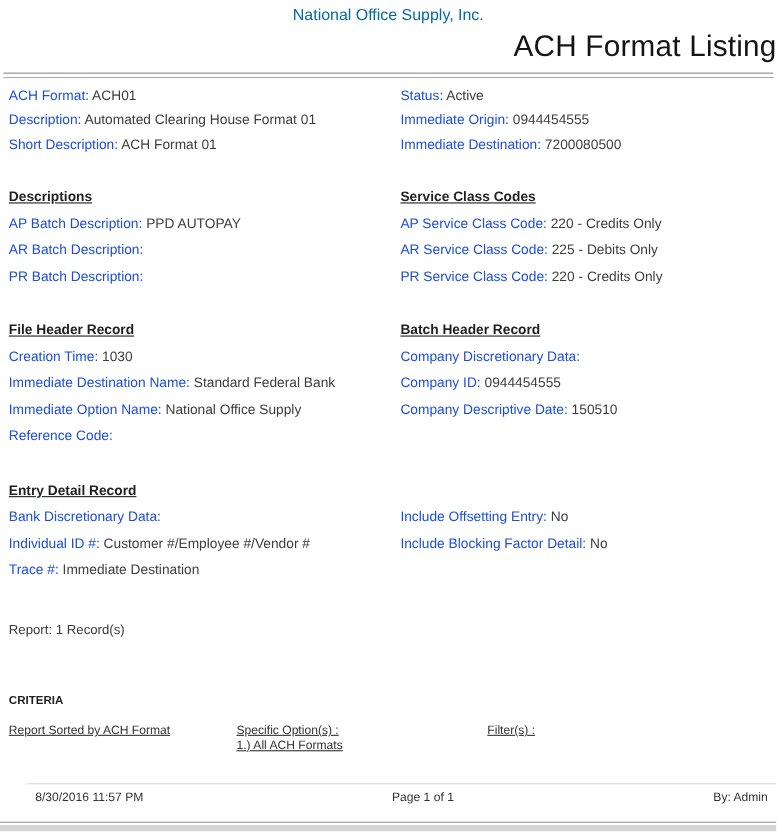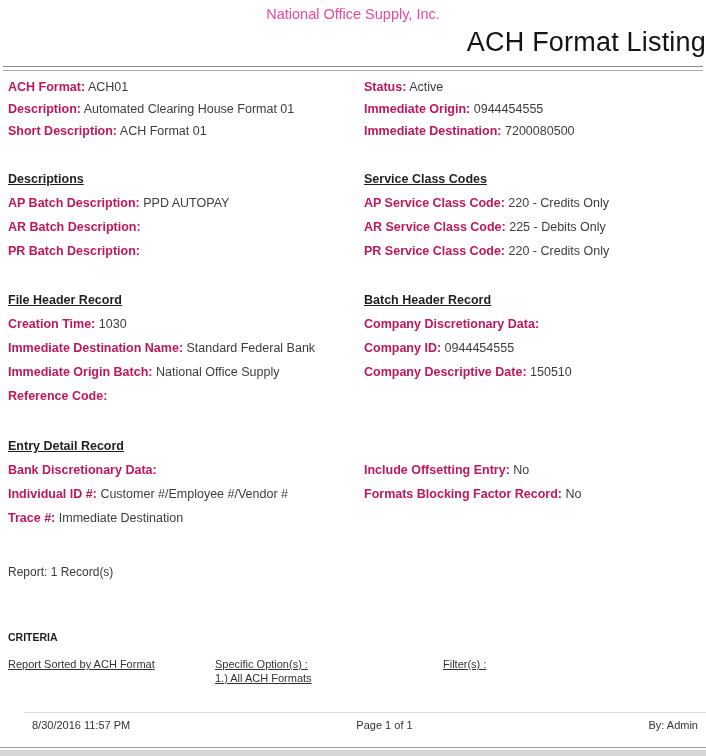--- a/index.html
+++ b/index.html
@@ -3,32 +3,32 @@
 <meta charset="utf-8">
 <style>
   html,body { margin:0; padding:0; background:#fff; }
   .page {
     position:relative; width:706px; height:756px; background:#ffffff;
     font-family:"Liberation Sans","DejaVu Sans",sans-serif;
     color:#1f1f1f; overflow:hidden; box-sizing:border-box;
   }
   
   .report-header { position:absolute; top:6px; left:0; right:0; text-align:center; }
-  .company-name { font-size:14.5px; color:#ec4899; }
+  .company-name { font-size:14.5px; color:#0369a1; }
   .report-title { font-size:27px; color:#141414; margin-top:5px; letter-spacing:0.2px;text-align:right; }
   .double-rule {
     position:absolute; top:66px; left:3px; right:3px; height:3px;
     border-top:1px solid #8c8c8c; border-bottom:1px solid #ababab;
   }
   
   .sec { position:absolute; left:8px; right:4px; display:grid; grid-template-columns:356px 1fr; }
   .col {}
   .row { height:24px; line-height:24px; font-size:12.5px; white-space:nowrap; }
   .row-tight { height:22px; line-height:22px; font-size:12.5px; white-space:nowrap; }
-  .lbl { font-weight:bold; color:#be185d; }
+  .lbl { font-weight:normal; color:#1d4ed8; }
   .val { color:#3d3d3d; }
   .sec-heading { height:24px; line-height:24px; font-size:12.5px; font-weight:bold;
                  text-decoration:underline; color:#1f1f1f; }
   .heading-spacer { height:24px; }
   .sec-info  { top:76px; }
   .sec-desc  { top:167px; }
   .sec-file  { top:288px; }
   .sec-entry { top:434px; }
   
   .report-note { position:absolute; top:565px; left:8px; font-size:12px; color:#3a3a3a; }
@@ -83,42 +83,42 @@
       <div class="row"><span class="lbl">AR Service Class Code:</span> <span class="val">225 - Debits Only</span></div>
       <div class="row"><span class="lbl">PR Service Class Code:</span> <span class="val">220 - Credits Only</span></div>
     </div>
   </div>
 
   <div class="sec sec-file">
     <div class="col">
       <div class="sec-heading">File Header Record</div>
       <div class="row"><span class="lbl">Creation Time:</span> <span class="val">1030</span></div>
       <div class="row"><span class="lbl">Immediate Destination Name:</span> <span class="val">Standard Federal Bank</span></div>
-      <div class="row"><span class="lbl">Immediate Origin Batch:</span> <span class="val">National Office Supply</span></div>
+      <div class="row"><span class="lbl">Immediate Option Name:</span> <span class="val">National Office Supply</span></div>
       <div class="row"><span class="lbl">Reference Code:</span> <span class="val"></span></div>
     </div>
     <div class="col">
       <div class="sec-heading">Batch Header Record</div>
       <div class="row"><span class="lbl">Company Discretionary Data:</span> <span class="val"></span></div>
       <div class="row"><span class="lbl">Company ID:</span> <span class="val">0944454555</span></div>
       <div class="row"><span class="lbl">Company Descriptive Date:</span> <span class="val">150510</span></div>
     </div>
   </div>
 
   <div class="sec sec-entry">
     <div class="col">
       <div class="sec-heading">Entry Detail Record</div>
       <div class="row"><span class="lbl">Bank Discretionary Data:</span> <span class="val"></span></div>
       <div class="row"><span class="lbl">Individual ID #:</span> <span class="val">Customer #/Employee #/Vendor #</span></div>
       <div class="row"><span class="lbl">Trace #:</span> <span class="val">Immediate Destination</span></div>
     </div>
     <div class="col">
       <div class="heading-spacer"></div>
       <div class="row"><span class="lbl">Include Offsetting Entry:</span> <span class="val">No</span></div>
-      <div class="row"><span class="lbl">Formats Blocking Factor Record:</span> <span class="val">No</span></div>
+      <div class="row"><span class="lbl">Include Blocking Factor Detail:</span> <span class="val">No</span></div>
     </div>
   </div>
 
   <div class="report-note">Report: 1 Record(s)</div>
 
   <div class="criteria-heading">CRITERIA</div>
   <div class="criteria-row">
     <div class="criteria-cell">Report Sorted by ACH Format</div>
     <div class="criteria-cell">
       <div>Specific Option(s) :</div>

